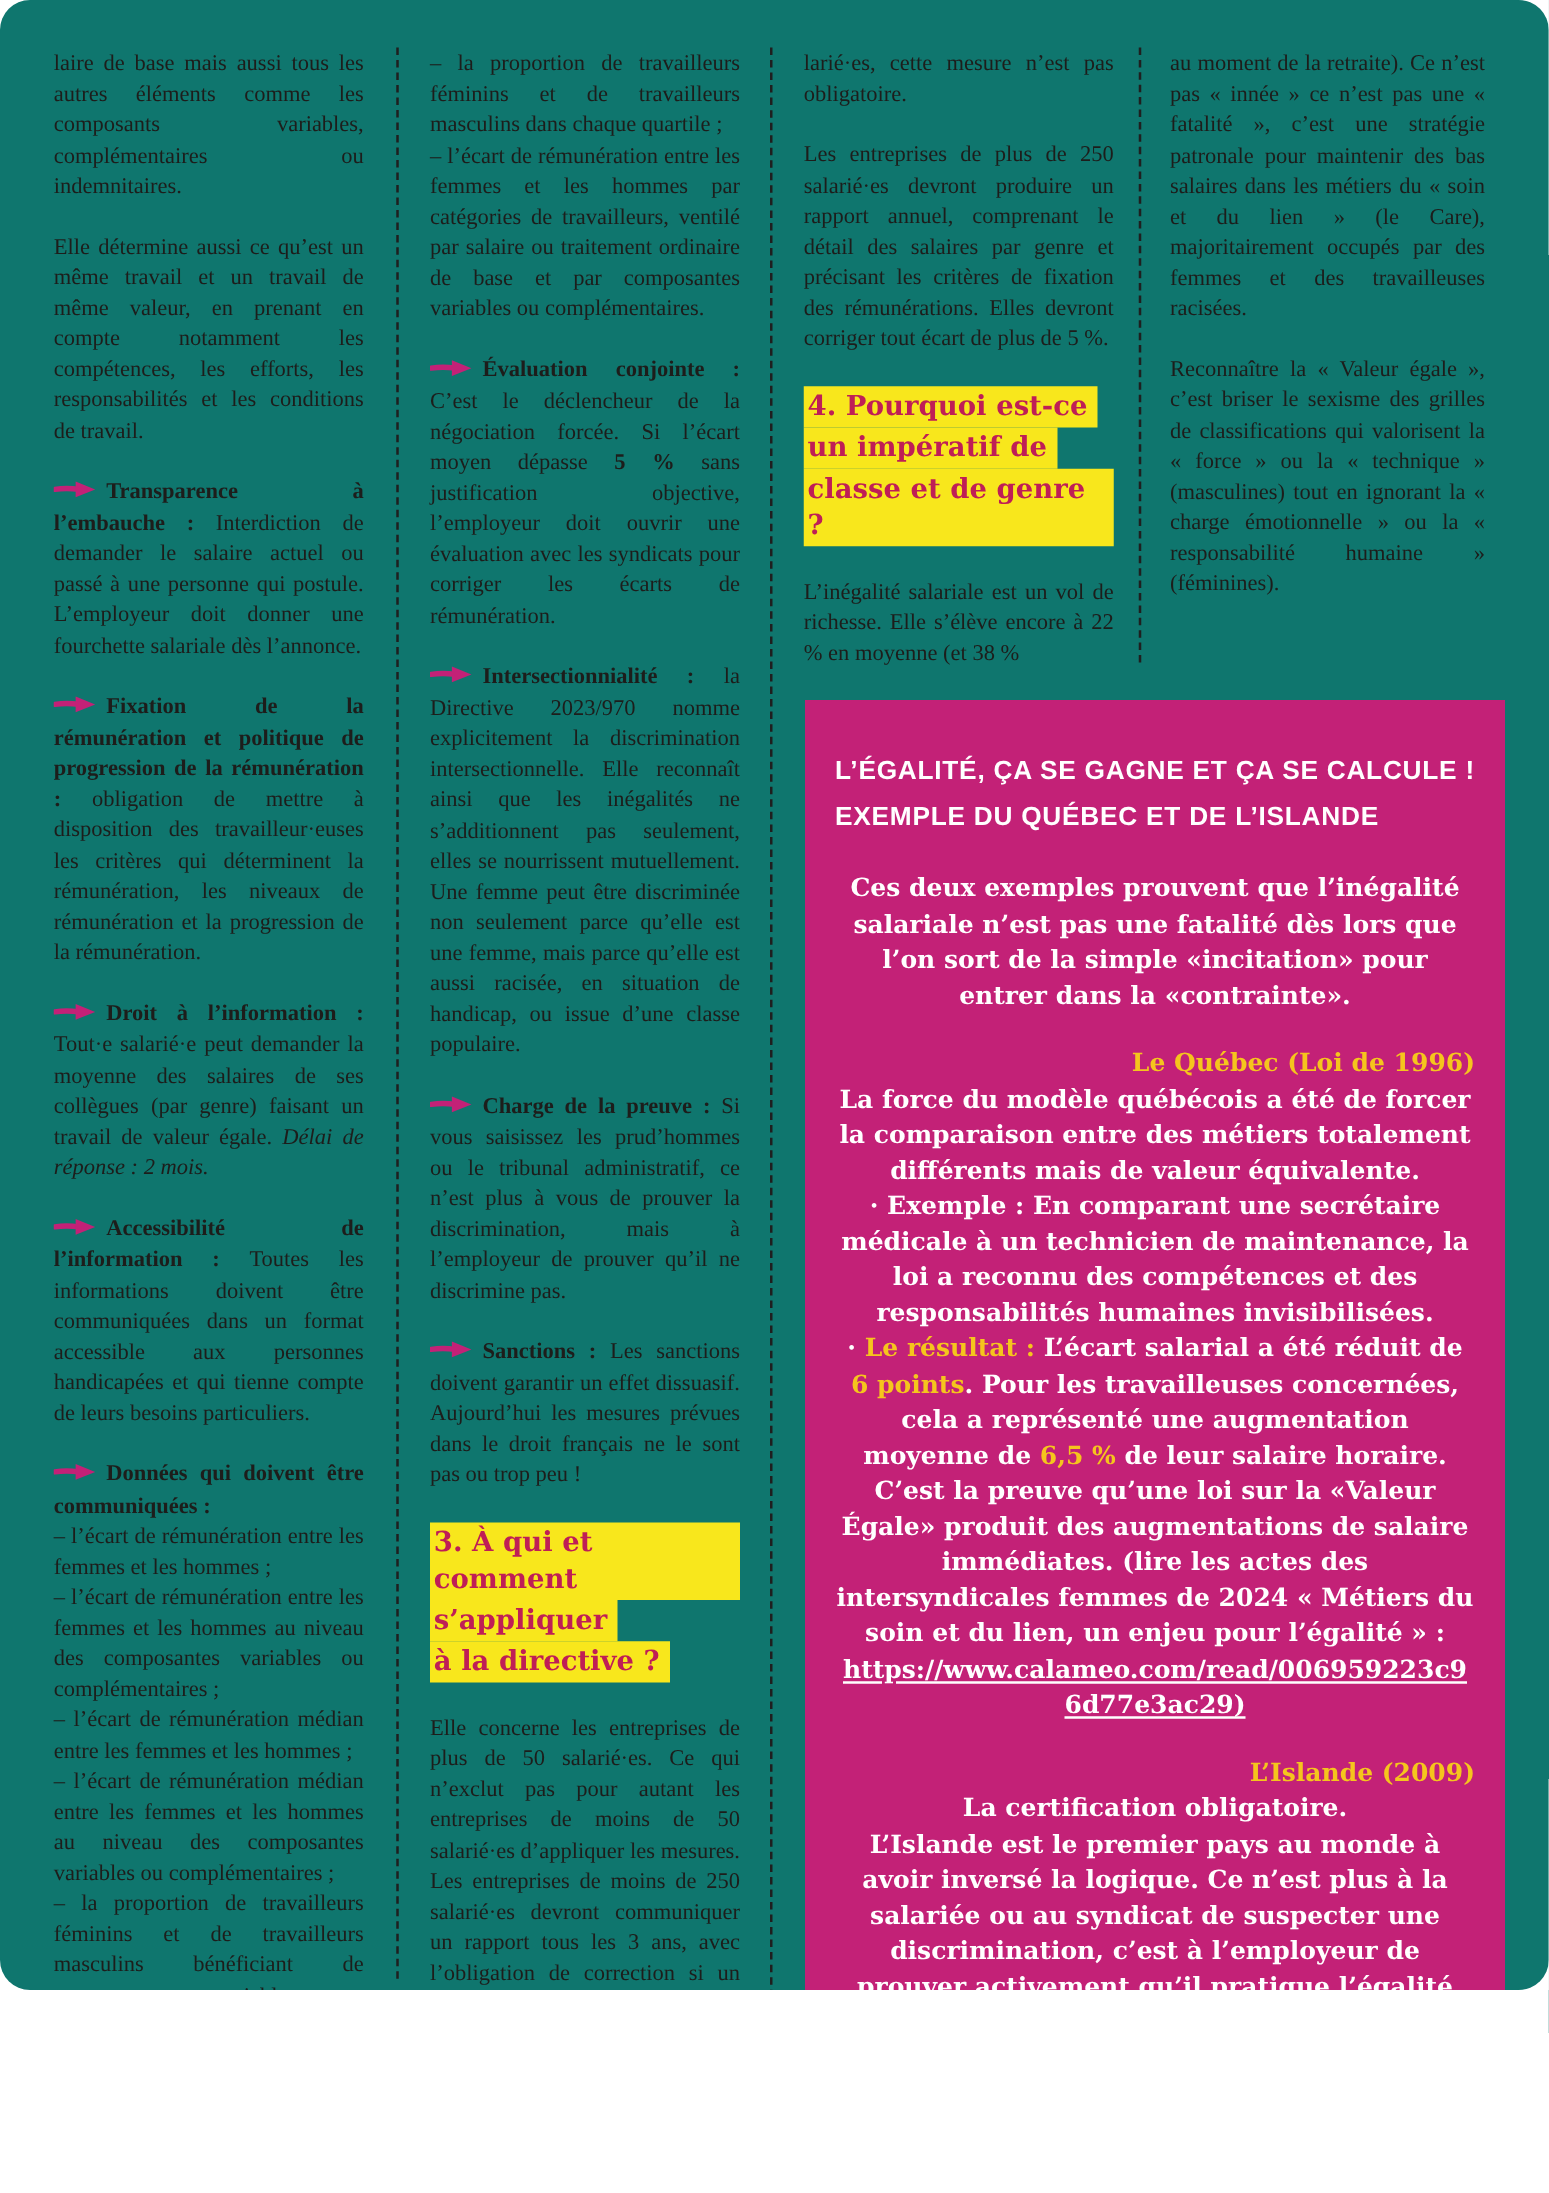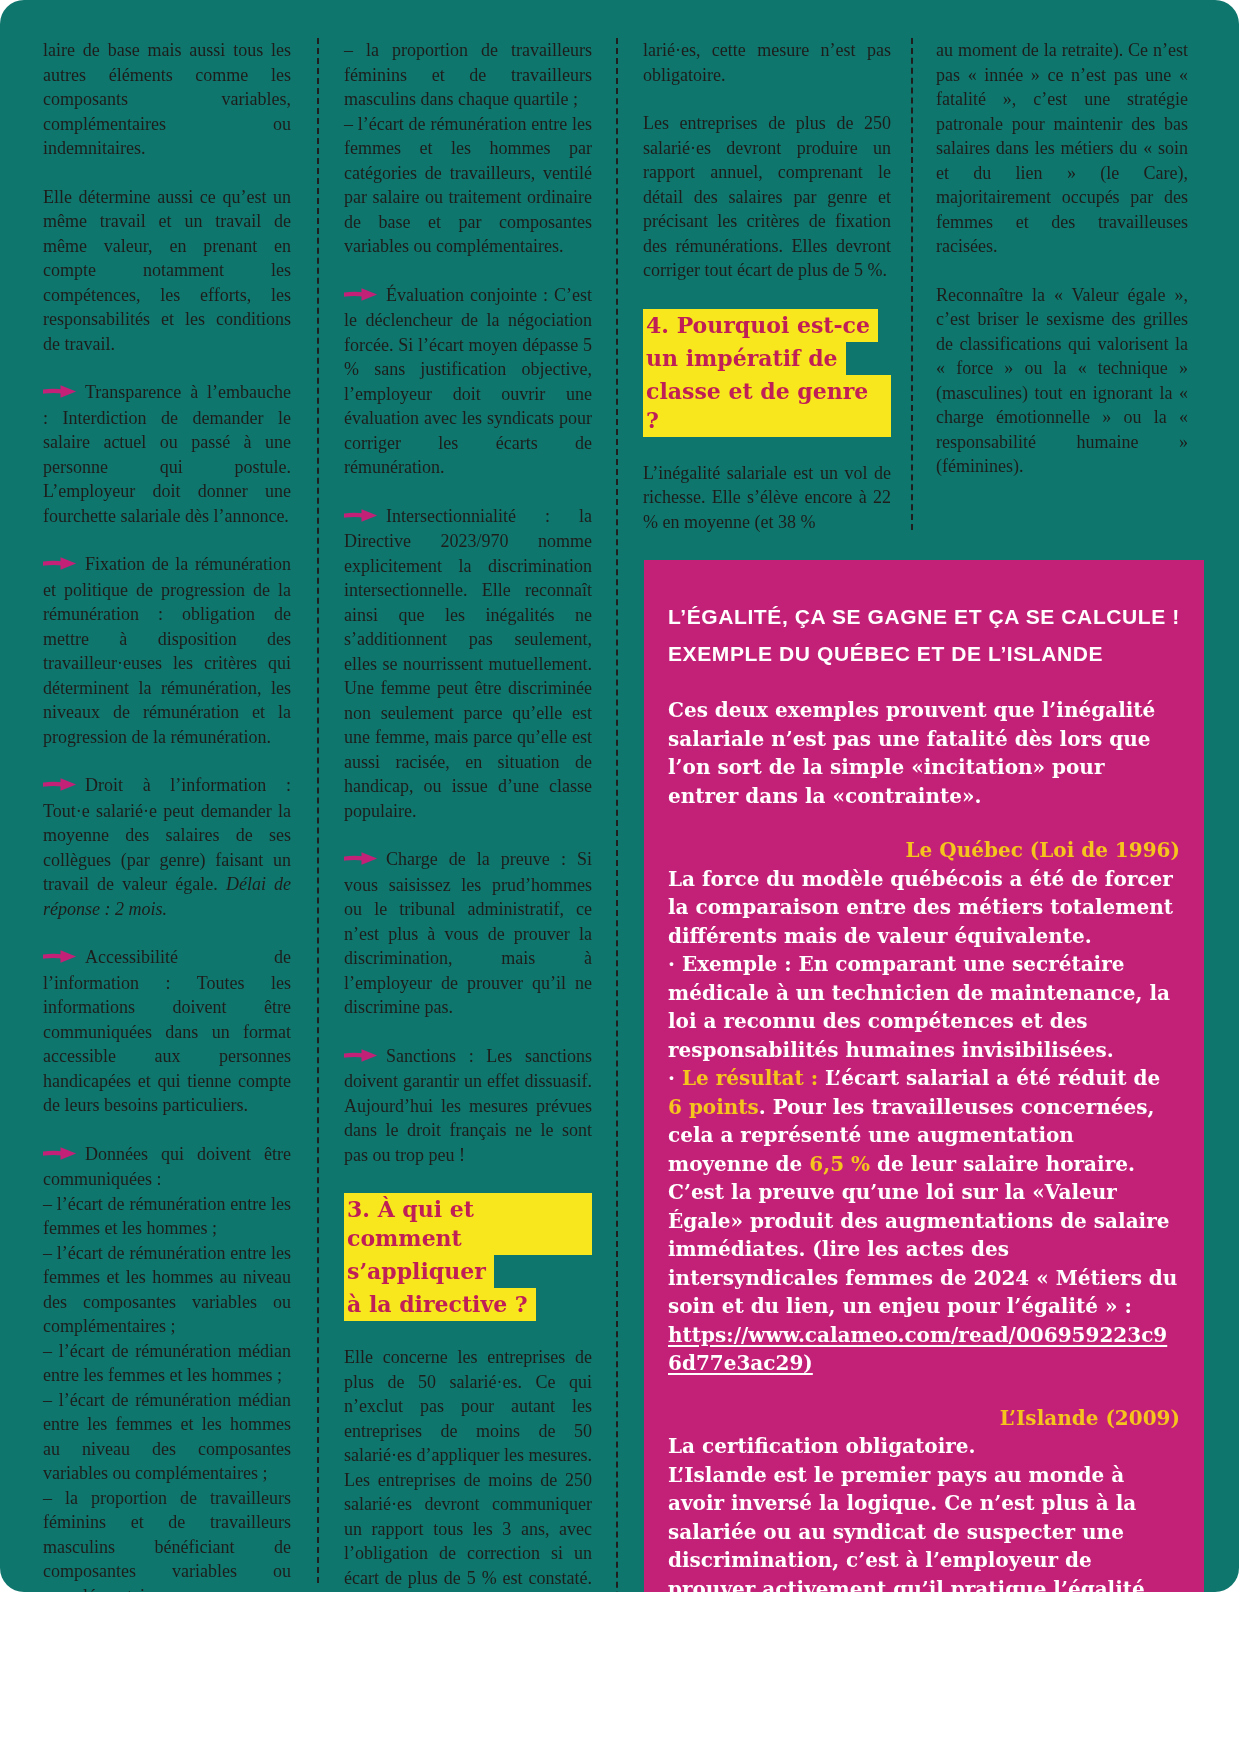--- a/index.html
+++ b/index.html
@@ -29,21 +29,21 @@
     text-align:justify;
     hyphens:auto;
   }
   .col1{left:43px;width:248px;}
   .col2{left:344px;width:248px;}
   .col3{left:643px;width:248px;}
   .col4{left:936px;width:252px;}
   .para{margin:24px 0 0 0;}
   .para.tight{margin-top:0;}
   .col > :first-child{margin-top:0;}
-  .seg.b{font-weight:normal;}
+  .seg.b{font-weight:bold;}
   .seg.i{font-style:italic;}
   .arrow-icon{display:inline-block;vertical-align:-1px;margin-right:7px;}
   .heading-block{margin:26px 0 12px 0;text-align:left;}
   .hl-line{
     display:table;
     background:var(--yellow);
     color:var(--crimson);
     font-family:"DejaVu Serif", serif;
     font-weight:bold;
     font-size:22px;line-height:29px;
@@ -66,21 +66,21 @@
     color:#ffffff;
     text-align:left;
   }
   .box-blocks{margin-top:24px;}
   .box-p{
     margin:0;
     font-family:"DejaVu Serif", serif;
     font-weight:bold;
     font-size:20px;line-height:28.5px;
     color:#ffffff;
-    text-align:left;
+    text-align:center;
   }
   .box-sub{
     margin:26px 0 0 0;
     font-family:"DejaVu Serif", serif;
     font-weight:bold;
     font-size:20px;line-height:28.5px;
     color:var(--gold);
     text-align:right;
   }
   .seg.y{color:var(--gold);}

